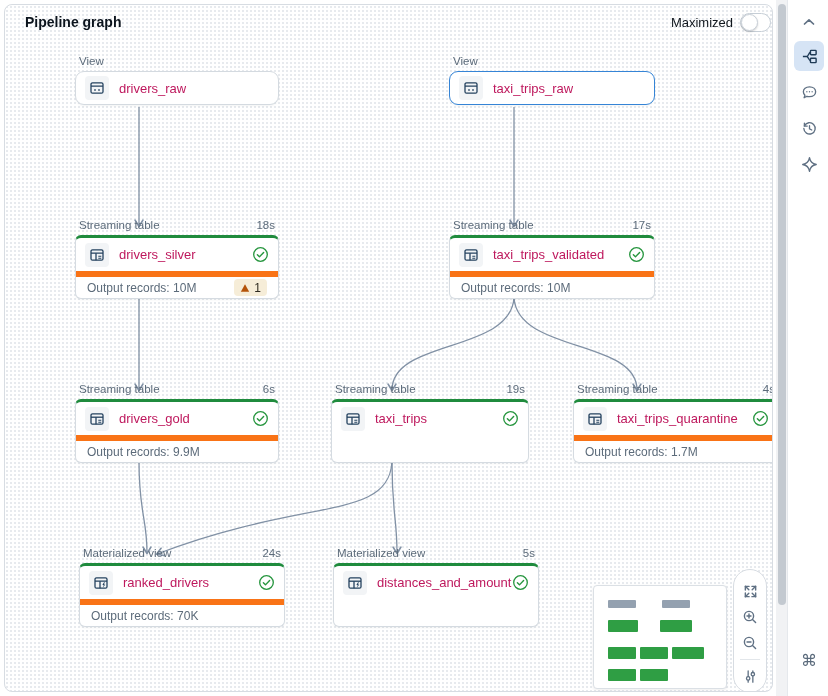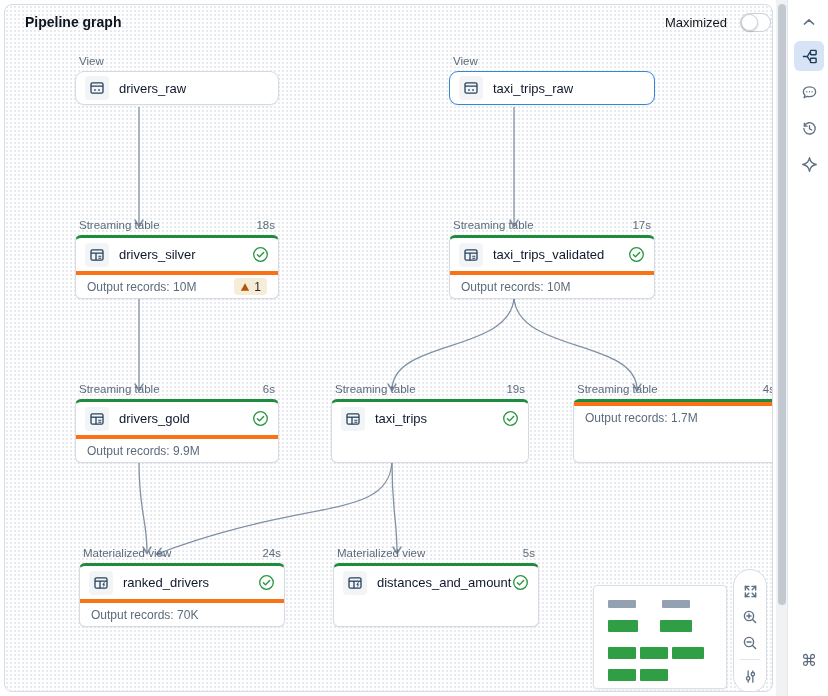--- a/index.html
+++ b/index.html
@@ -6,40 +6,40 @@
   html,body { width:828px; height:696px; background:#fff; font-family:"Liberation Sans", sans-serif; overflow:hidden; }
   .stage { position:relative; width:828px; height:696px; }
 
   
   .panel { position:absolute; left:4px; top:4px; width:769px; height:688px;
     border:1px solid #d7dce2; border-radius:8px; background:#fff; overflow:hidden;
     background-image: radial-gradient(circle, #e7eaee 0.9px, transparent 1px);
     background-size: 4px 4px; }
   .panel-header { position:absolute; left:0; top:0; right:0; height:36px; z-index:5; }
   .panel-title { position:absolute; left:20px; top:9px; font-size:14px; font-weight:700; color:#0c141d; }
-  .maxgroup { position:absolute; right:1px; top:8px; display:flex; align-items:center; gap:13px; }
+  .maxgroup { position:absolute; right:1px; top:8px; display:flex; align-items:center; gap:7px; }
   .maxlabel { font-size:13px; color:#11171d; }
   .toggle { width:31px; height:19px; border:1px solid #c6ced6; border-radius:10px; background:#fff; position:relative; cursor:pointer; }
   .knob { position:absolute; left:0px; top:0px; width:17px; height:17px; border-radius:50%; background:#fff;
     border:1px solid #c9d0d8; box-shadow:0 1px 2px rgba(0,0,0,.18); }
 
   
   svg.edges { position:absolute; left:0; top:0; z-index:1; }
 
   
   .nw { position:absolute; z-index:2;margin-left:38px; }
   .nlabel { display:flex; justify-content:space-between; padding:0 4px; margin-bottom:3px;
     font-size:11.5px; color:#5c6b7a; height:13px; line-height:13px; }
   .card { background:#fff; border:1px solid #d5dbe1; border-top:3px solid #1f8b3d; border-radius:6px;
     height:64px; box-shadow:0 1px 2px rgba(20,30,40,.05); cursor:pointer; }
   .trow { display:flex; align-items:center; height:33px; padding:0 9px; }
   .frow { display:flex; align-items:center; justify-content:space-between; height:27px; padding:0 11px;
-    border-top:4px solid #f97316; font-size:12px; color:#5c6b7a; }
+    border-top:6px solid #f97316; font-size:12px; color:#5c6b7a; }
   .icobox { width:24px; height:24px; border-radius:4px; background:#f2f4f6; display:flex; align-items:center; justify-content:center; flex:0 0 auto; }
-  .nname { font-size:13px; color:#0f172a; margin-left:10px; white-space:nowrap; overflow:hidden; }
+  .nname { font-size:13px; color:#be185d; margin-left:10px; white-space:nowrap; overflow:hidden; }
   .check { margin-left:auto; display:flex; }
   .viewcard { background:#fff; border:1px solid #d4dae0; border-radius:9px; height:34px;
     display:flex; align-items:center; padding:0 9px; cursor:pointer; box-shadow:0 1px 2px rgba(20,30,40,.05); }
   .viewcard.selected { border:1.6px solid #3584d6; }
 
   .badge { display:inline-flex; align-items:center; gap:4px; padding:1.5px 6px; border-radius:4px; font-size:12px; }
   .badge.warn { background:#f6edd8; color:#2e2a1f; }
   .badge.metric { background:#e9edf0; color:#14202c; }
   .sq { width:7px; height:7px; background:#1f3a56; border-radius:1.5px; display:inline-block; }
 
@@ -263,20 +263,39 @@
         </div>
       </div>
     </div>
 
     <div class="nw" style="left:530px; top:378px; width:206px;">
       <div class="nlabel">
         <span>Streaming table</span>
         <span>4s</span>
       </div>
       <div class="card">
+        <div class="trow">
+          <span class="icobox">
+            <svg width="16" height="16" viewBox="0 0 16 16">
+                <g fill="none" stroke="#24425f" stroke-width="1.3">
+                  <rect x="2" y="2.8" width="12" height="10.4" rx="1.5"></rect>
+                  <path d="M2 6.2h12"></path>
+                  <path d="M7 6.2v7"></path>
+                  <path d="M9.3 9.3h3M9.3 11.3h3" stroke-width="1.1"></path>
+                </g>
+              </svg>
+          </span>
+          <span class="nname">taxi_trips_quarantine</span>
+          <span class="check">
+            <svg width="17" height="17" viewBox="0 0 18 18">
+                <circle cx="9" cy="9" r="7.2" fill="#fff" stroke="#27963f" stroke-width="1.4"></circle>
+                <path d="M5.7 9.3l2.2 2.2 4.4-4.7" stroke="#27963f" stroke-width="1.5" fill="none" stroke-linecap="round" stroke-linejoin="round"></path>
+              </svg>
+          </span>
+        </div>
         <div class="frow">
           <span>Output records: 1.7M</span>
         </div>
       </div>
     </div>
 
     <div class="nw" style="left:36px; top:542px; width:206px;">
       <div class="nlabel">
         <span>Materialized view</span>
         <span>24s</span>

